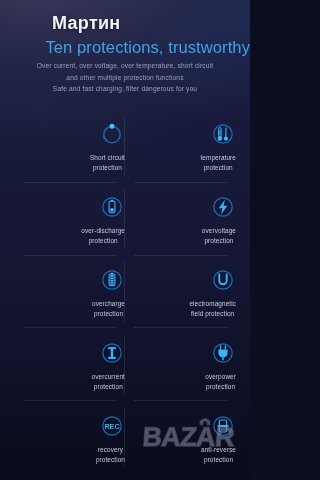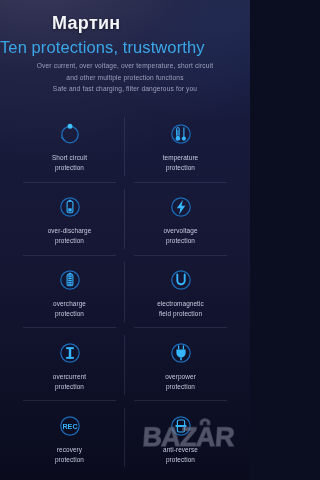--- a/index.html
+++ b/index.html
@@ -34,27 +34,27 @@
     font-size: 18px;
     font-weight: bold;
     color: #f3f4f8;
     letter-spacing: 0.3px;
     line-height: 1;
     text-shadow: 0 1px 3px rgba(0,0,0,0.45);
   }
   .tagline {
     position: absolute;
     left: 0;
-    right: 7px;
+    right: 0;
     top: 38px;
     font-size: 16.5px;
     color: #3aa6e8;
     letter-spacing: 0.1px;
     line-height: 1.1;
-    text-align: left;
+    text-align: right;
   }
   .blurb {
     position: absolute;
     left: 0;
     right: 0;
     top: 60px;
     text-align: center;
     color: #9aa0bc;
     font-size: 6.6px;
     line-height: 1.78;
@@ -70,21 +70,21 @@
     top: 110px;
     bottom: 6px;
     display: grid;
     grid-template-columns: 1fr 1fr;
     grid-template-rows: repeat(5, 1fr);
   }
   .cell {
     position: relative;
     display: flex;
     flex-direction: column;
-    align-items: center;
+    align-items: flex-end;
     justify-content: center;
     padding-top: 2px;
   }
   
   .cell::after {
     content: "";
     position: absolute;
     left: 8%;
     right: 8%;
     bottom: 0;

